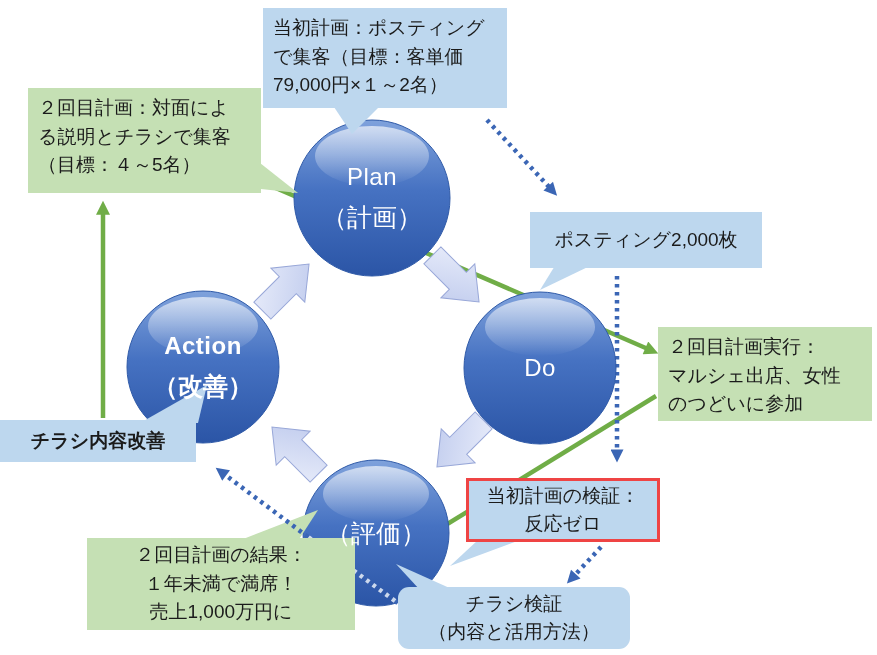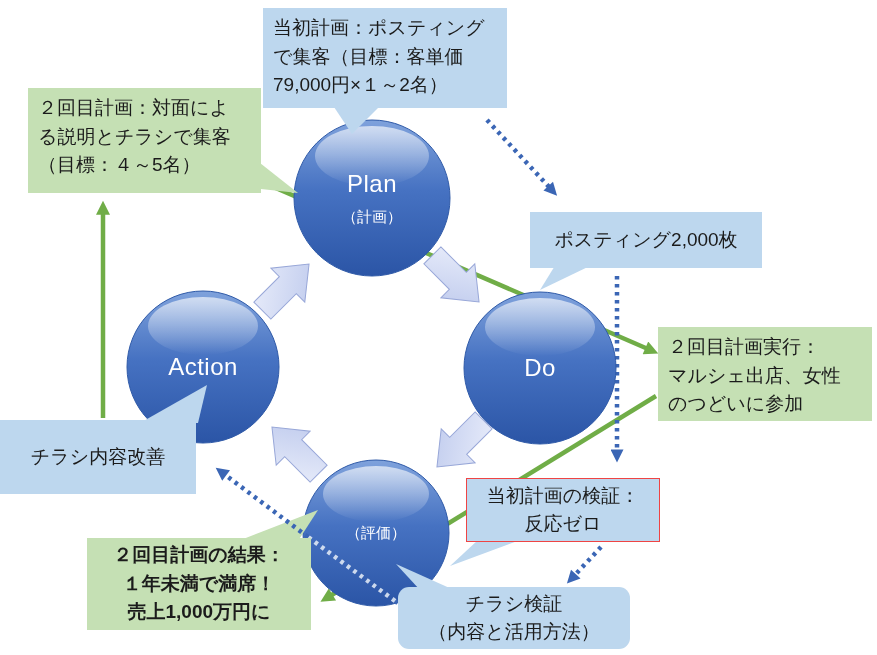--- a/index.html
+++ b/index.html
@@ -13,21 +13,21 @@
     white-space:pre-line;box-sizing:border-box;padding:6px 10px;
   }
   .callout.blue{background:#BDD7EE;}
   .callout.green{background:#C5E0B4;}
   .callout.center{display:flex;align-items:center;justify-content:center;text-align:center;padding:2px 6px;}
   .node-label{
     position:absolute;z-index:3;display:flex;flex-direction:column;align-items:center;
     justify-content:center;gap:10px;color:#ffffff;pointer-events:none;
   }
   .node-en{font-size:24px;letter-spacing:0.5px;}
-  .node-jp{font-size:15px;}
+  .node-jp{font-size:25px;}
 </style>
 </head>
 <body>
 
 <div id="canvas">
 
   <svg id="diagram-svg" width="877" height="655" viewBox="0 0 877 655">
     <defs>
       <linearGradient id="circleGrad" x1="0" y1="0" x2="0" y2="1">
         <stop offset="0" stop-color="#7FA2DC"></stop>
@@ -110,39 +110,40 @@
   <div class="callout green" style="left:28px;top:88px;width:233px;height:105px;">２回目計画：対面によ
 る説明とチラシで集客
 （目標：４～5名）</div>
 
   <div class="callout blue center" style="left:530px;top:212px;width:232px;height:56px;">ポスティング2,000枚</div>
 
   <div class="callout green" style="left:658px;top:327px;width:214px;height:94px;">２回目計画実行：
 マルシェ出店、女性
 のつどいに参加</div>
 
-  <div class="callout blue center" style="left:466px;top:478px;width:194px;height:64px;border:1px solid #ef4444;">当初計画の検証：
+  <div class="callout blue center" style="left:466px;top:478px;width:194px;height:64px;border:3px solid #ef4444;">当初計画の検証：
 反応ゼロ</div>
 
-  <div class="callout blue center" style="left:0px;top:420px;width:196px;height:74px;">チラシ内容改善</div>
+  <div class="callout blue center" style="left:0px;top:420px;width:196px;height:42px;font-weight:bold;">チラシ内容改善</div>
 
-  <div class="callout green center" style="left:87px;top:538px;width:224px;height:92px;font-weight:bold;">２回目計画の結果：
+  <div class="callout green center" style="left:87px;top:538px;width:268px;height:92px;">２回目計画の結果：
 １年未満で満席！
 売上1,000万円に</div>
 
   <div class="callout blue center" style="left:398px;top:587px;width:232px;height:62px;border-radius:11px;">チラシ検証
 （内容と活用方法）</div>
 
   <div class="node-label" style="left:292px;top:132px;width:160px;height:132px;">
     <div class="node-en">Plan</div>
     <div class="node-jp">（計画）</div>
   </div>
   <div class="node-label" style="left:460px;top:303px;width:160px;height:130px;">
     <div class="node-en">Do</div>
   </div>
   <div class="node-label" style="left:296px;top:470px;width:160px;height:126px;">
     <div class="node-jp">（評価）</div>
   </div>
-  <div class="node-label" style="left:123px;top:302px;width:160px;height:130px;">
+  <div class="node-label" style="left:123px;top:302px;width:160px;height:130px;font-weight:bold;">
     <div class="node-en">Action</div>
+    <div class="node-jp">（改善）</div>
   </div>
 
 </div>
 
 </body></html>

